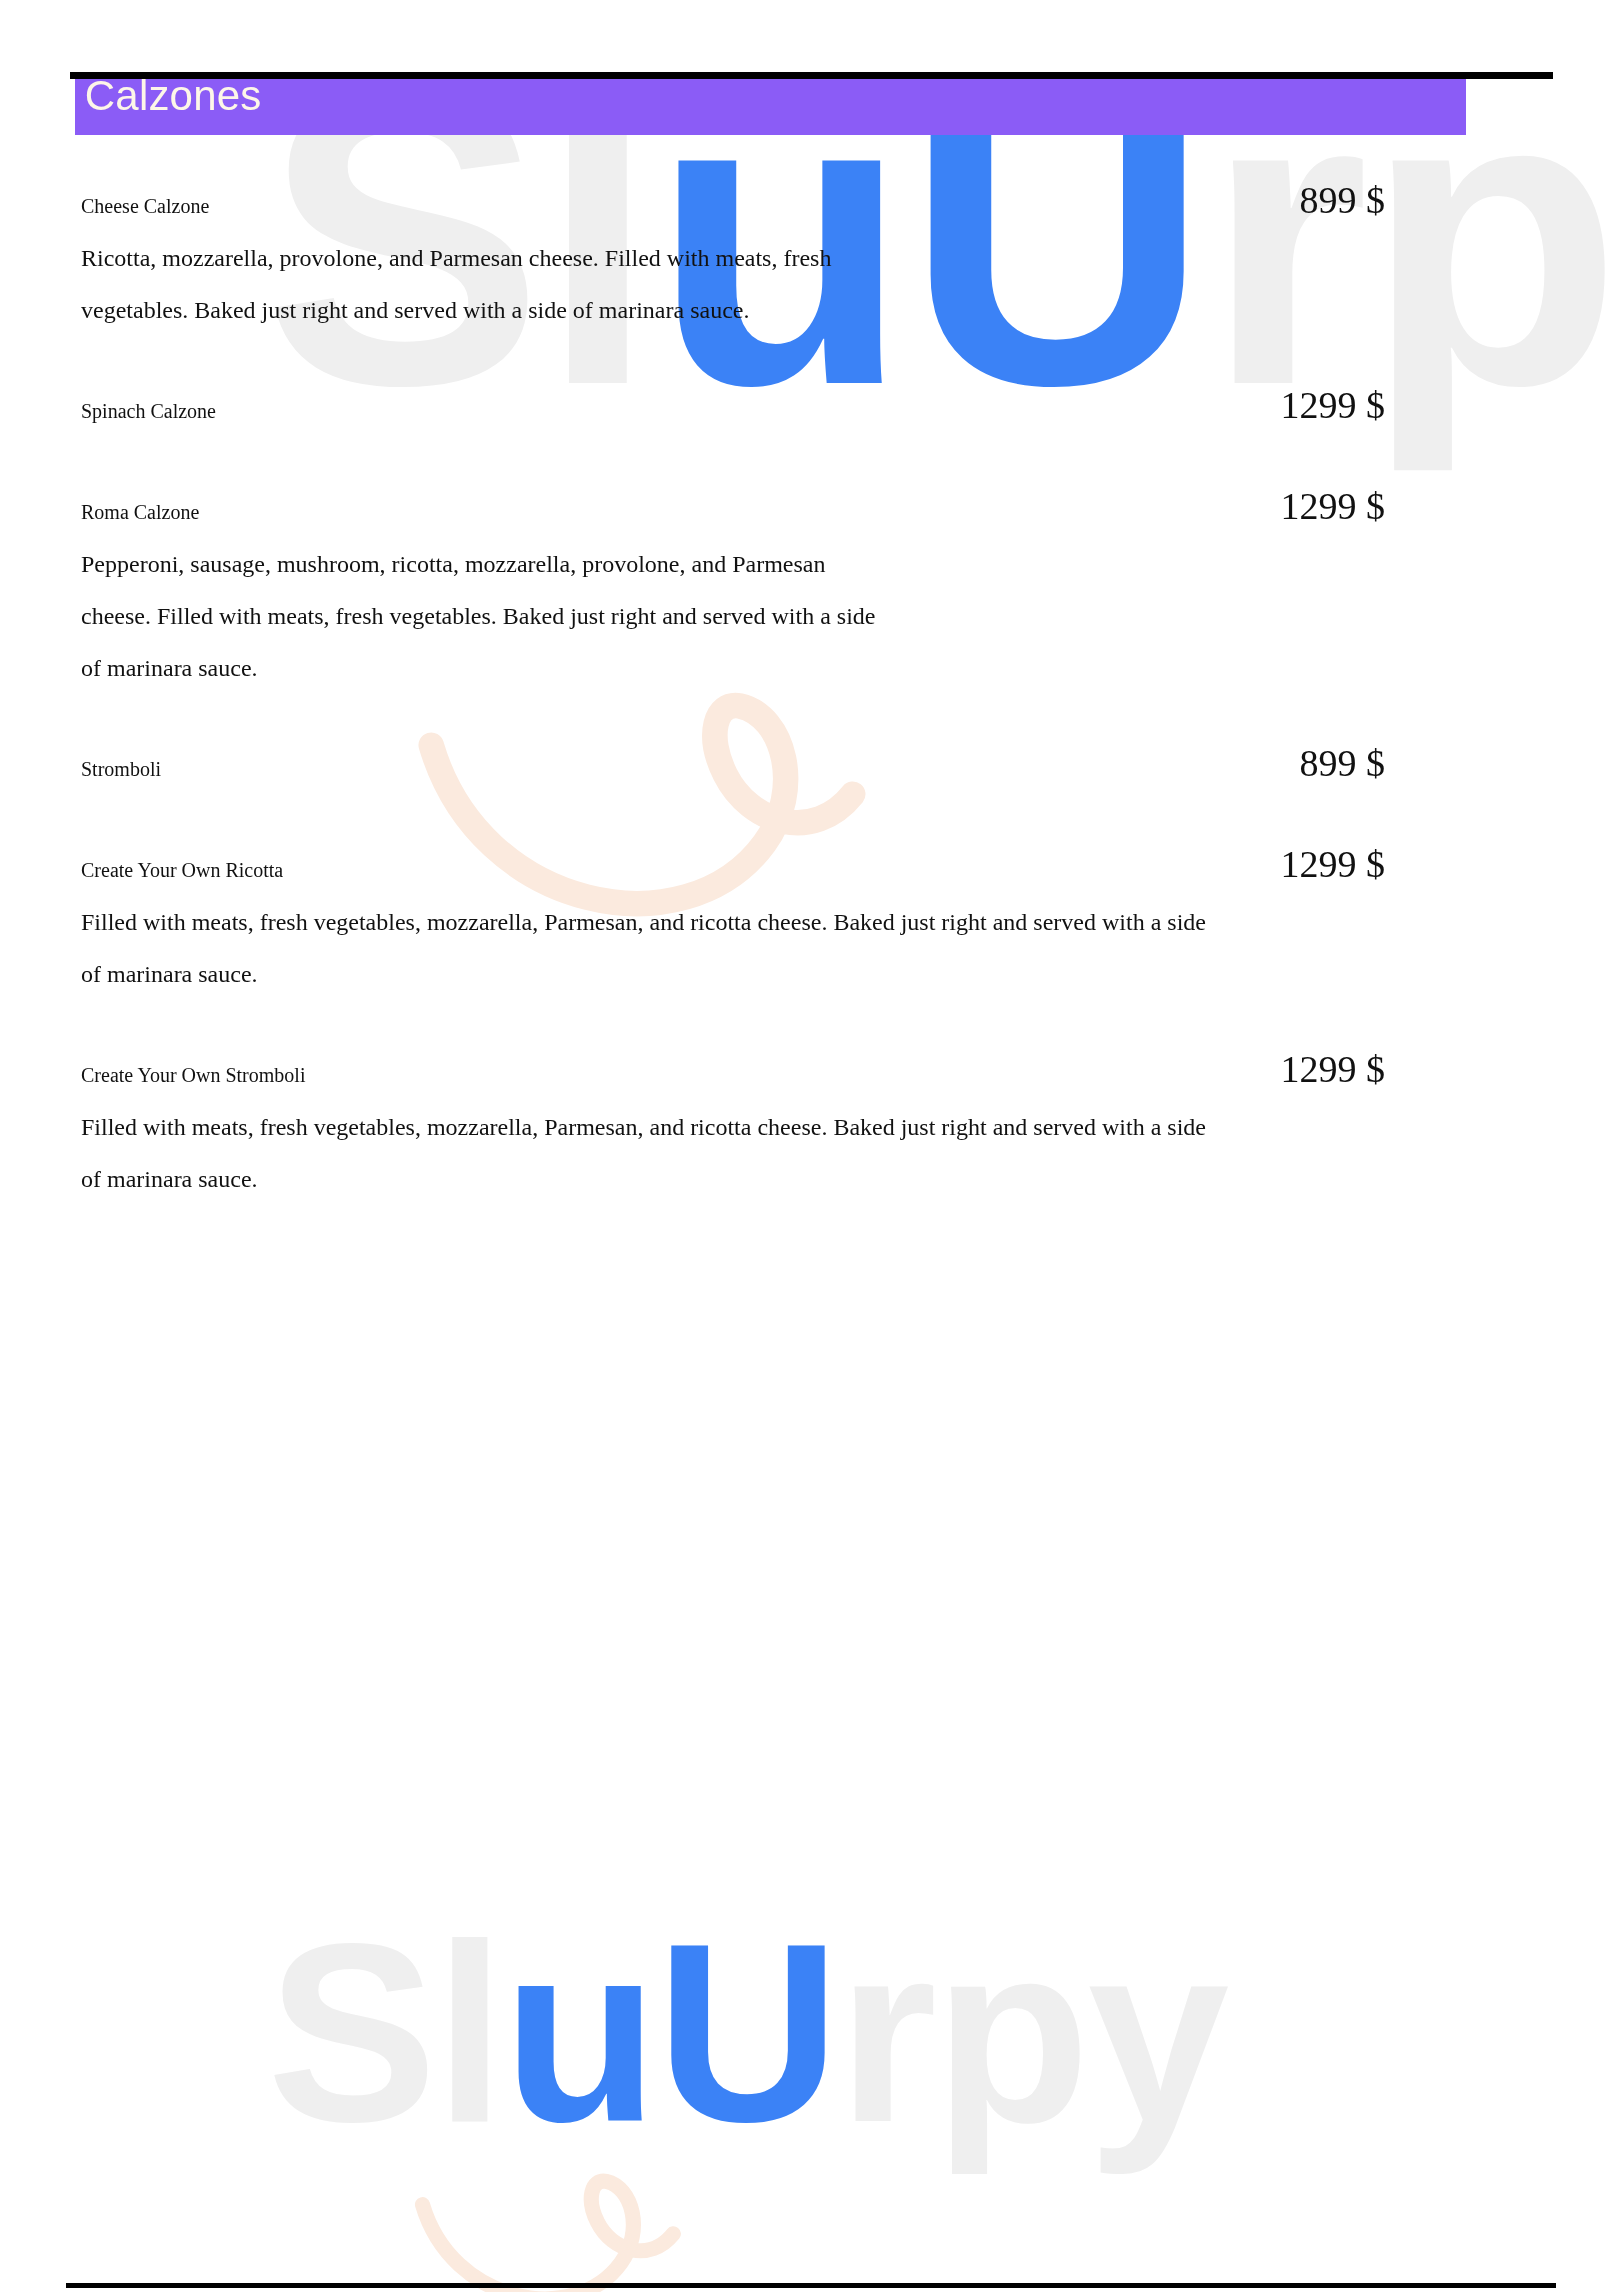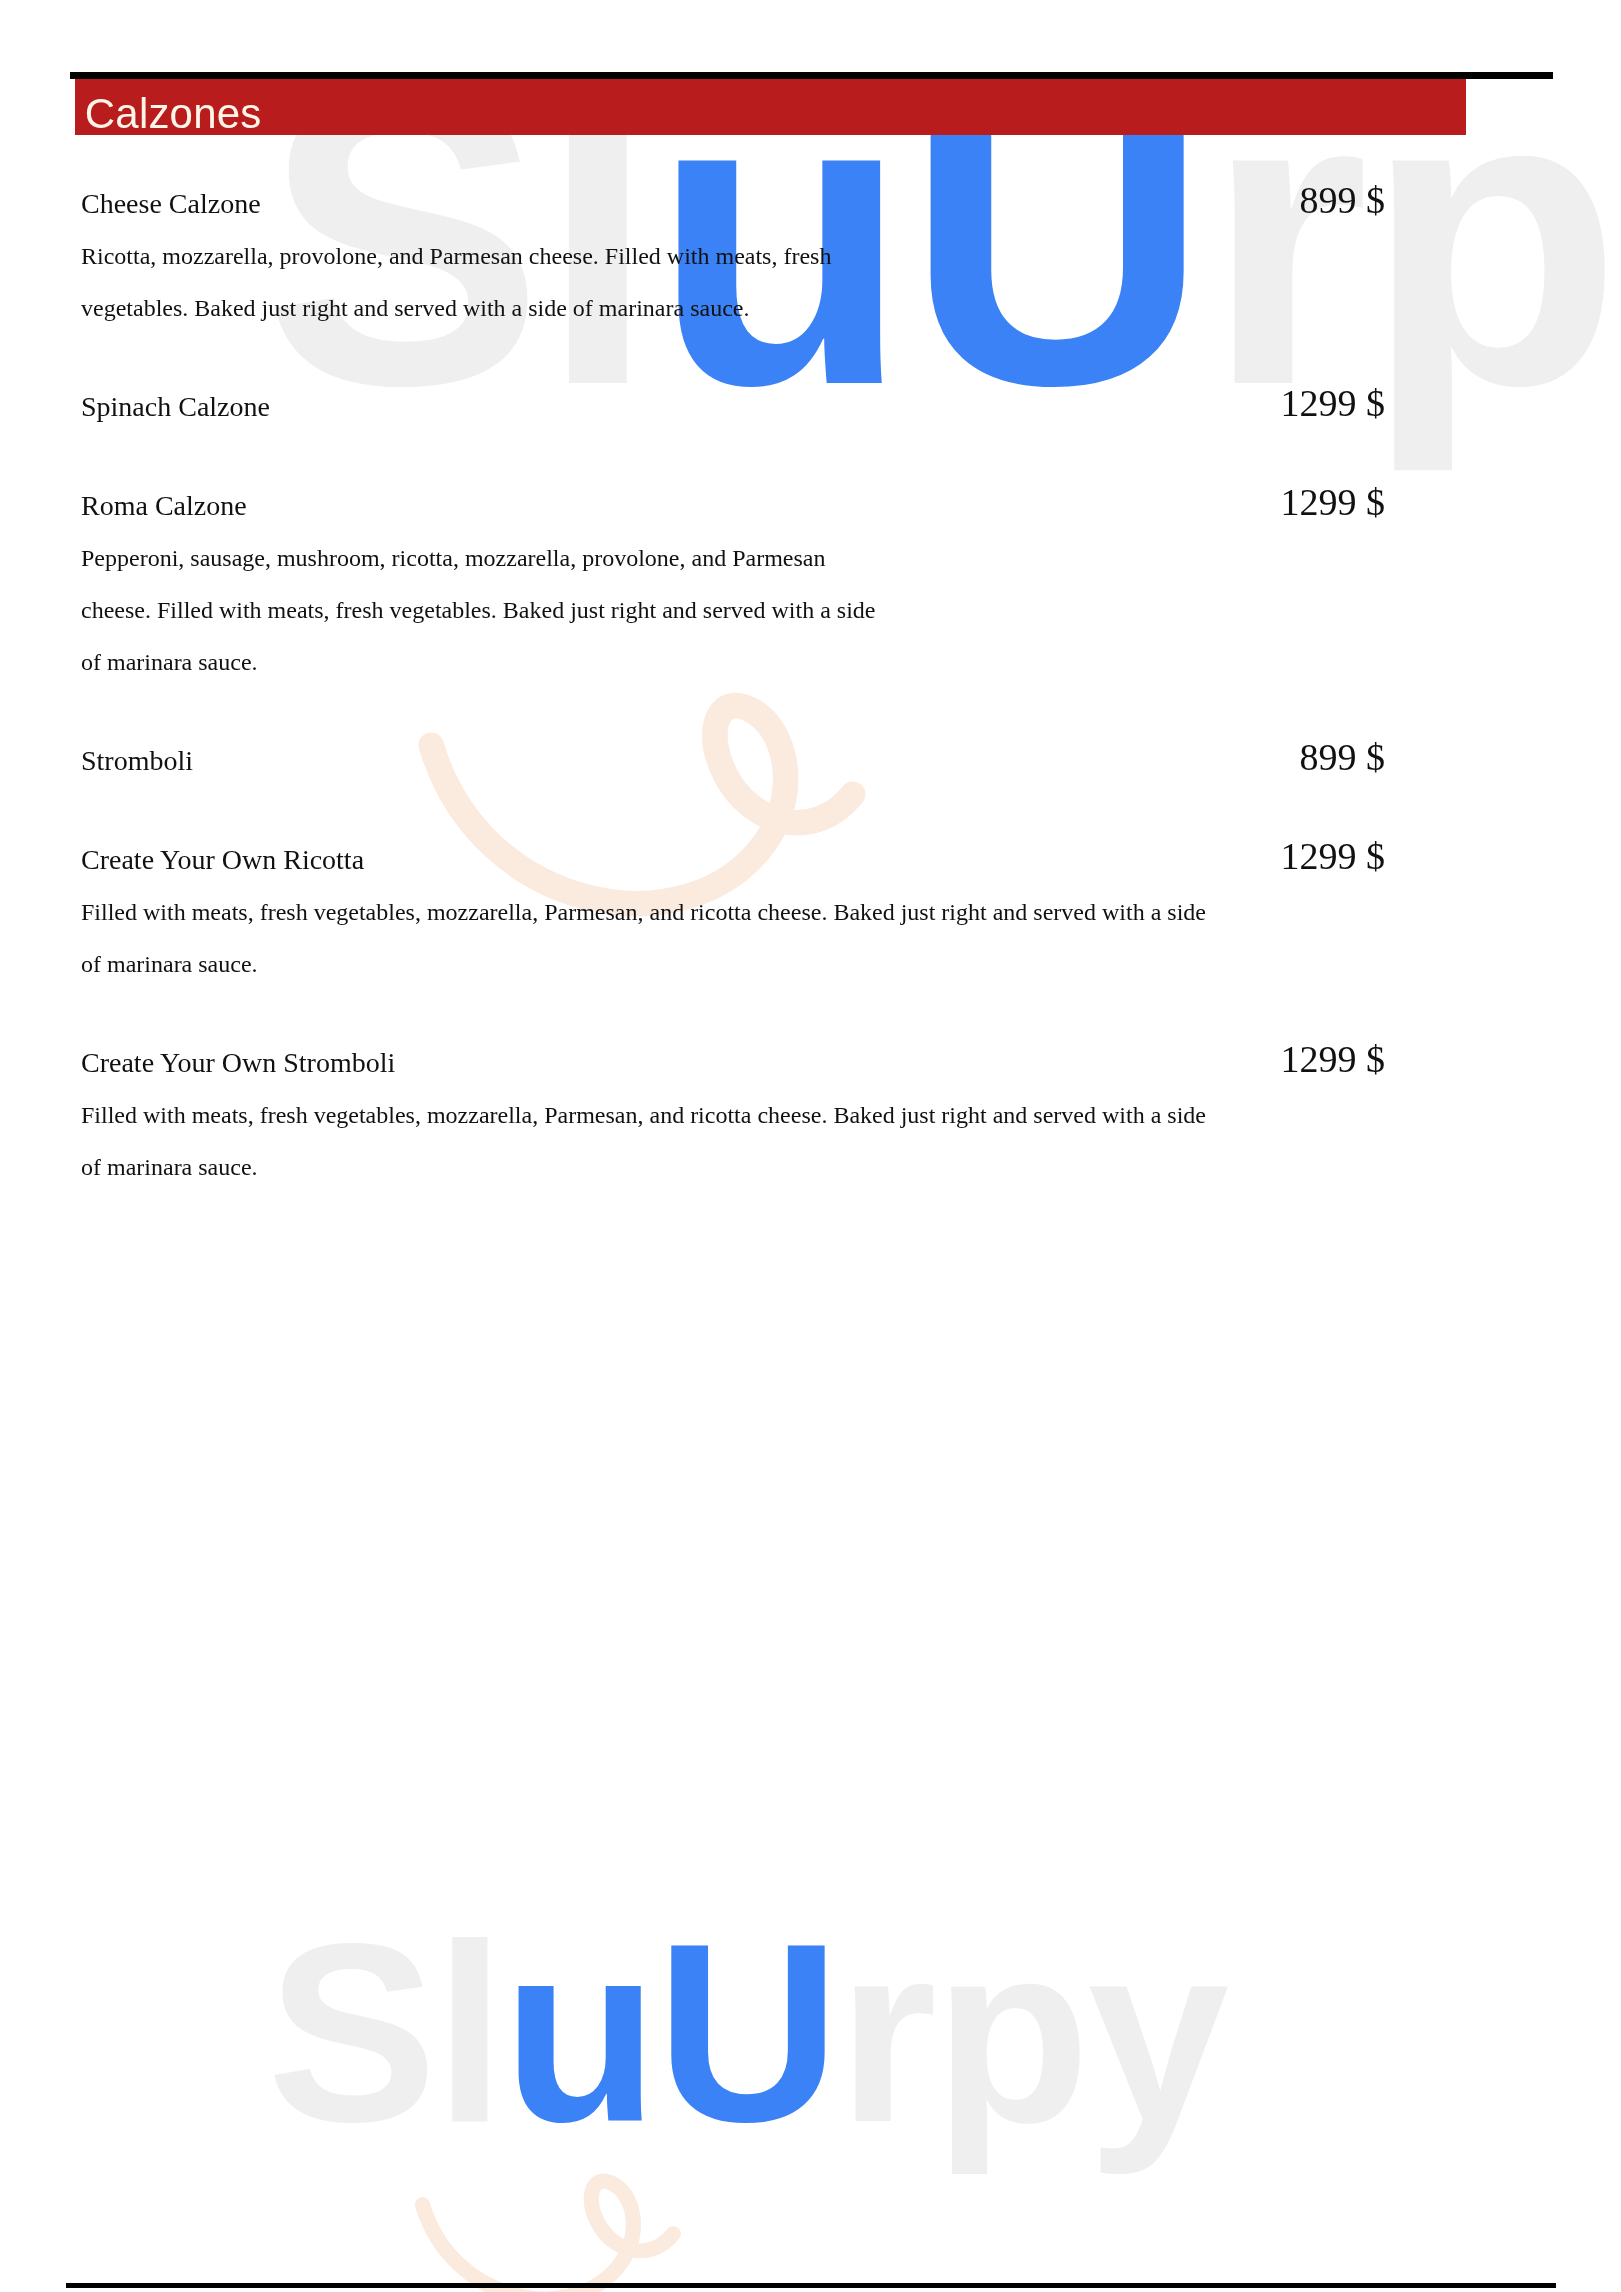--- a/index.html
+++ b/index.html
@@ -70,24 +70,24 @@
     z-index: 3;
   }
 
   
   .section-header {
     position: absolute;
     left: 75px;
     top: 78px;
     width: 1391px;
     height: 57px;
-    background: #b91c1c;
+    background: #8b5cf6;
     z-index: 2;
     display: flex;
-    align-items: flex-end;
+    align-items: flex-start;
   }
   .section-header-title {
     font-family: "Liberation Sans", "DejaVu Sans", sans-serif;
     font-size: 42px;
     font-weight: 400;
     color: #FDF6E8;
     line-height: 1;
     margin-left: 9.8px;
     margin-top: -2.9px;
     letter-spacing: 0.2px;
@@ -105,21 +105,21 @@
     position: relative;
     margin-bottom: 43px;
   }
   .menu-item-head {
     display: flex;
     align-items: baseline;
     justify-content: space-between;
     width: 100%;
   }
   .menu-item-name {
-    font-size: 28px;
+    font-size: 20px;
     color: #111111;
     line-height: 52px;
     white-space: nowrap;
   }
   .menu-item-price {
     font-size: 38px;
     color: #111111;
     line-height: 52px;
     text-align: right;
     white-space: nowrap;

